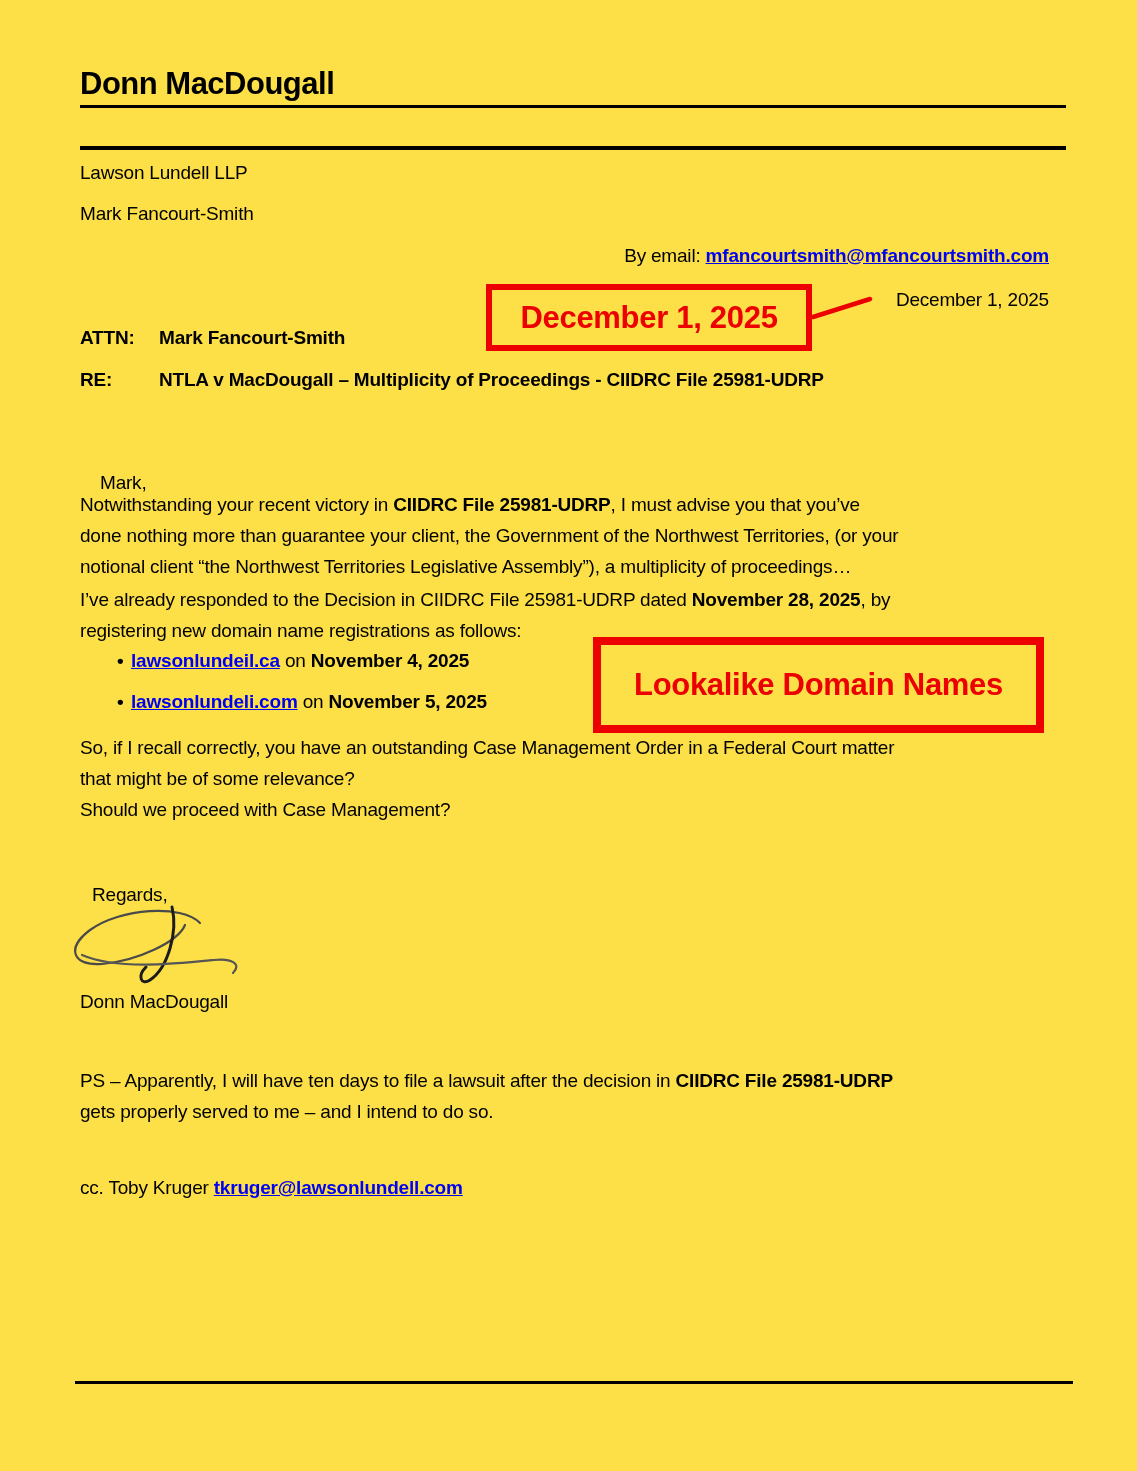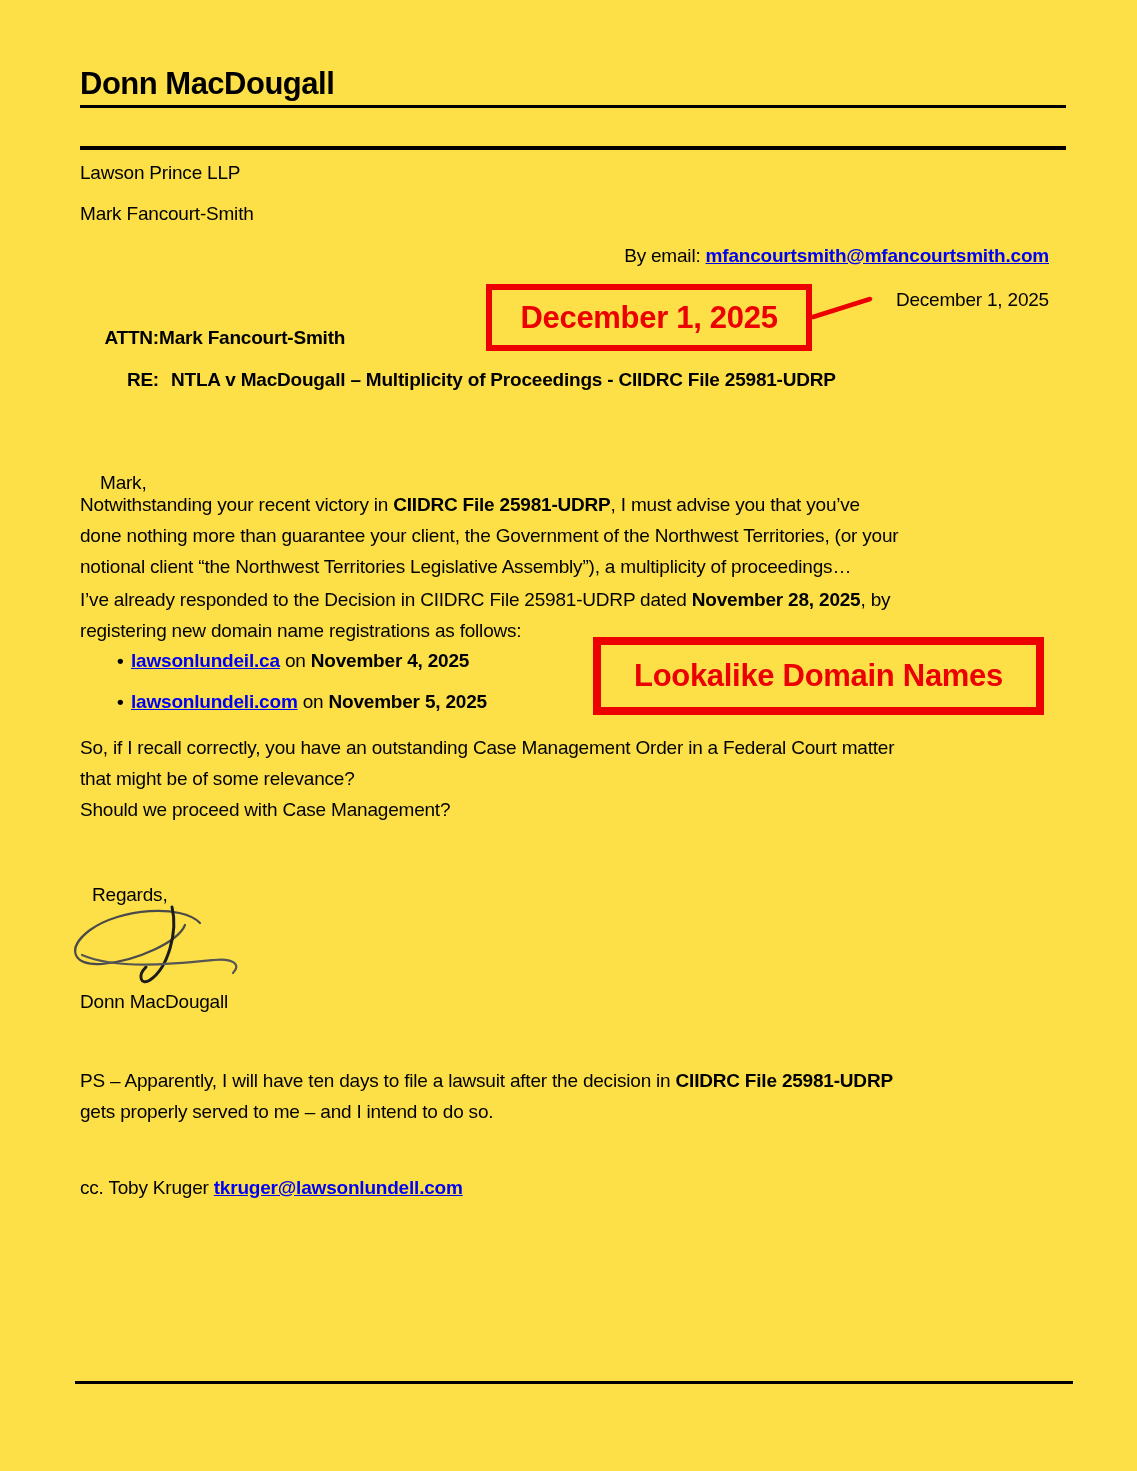--- a/index.html
+++ b/index.html
@@ -20,21 +20,21 @@
     font-weight:bold;
     text-decoration:underline;
     cursor:pointer;
   }
   .rule { background:#000; }
   .lh-name { font-size:31px; font-weight:bold; letter-spacing:-0.5px; }
   .lh-contact { font-size:20px; font-weight:bold; white-space:nowrap; letter-spacing:-0.3px; }
   .line19 { font-size:19px; letter-spacing:-0.2px; }
   .right-line { width:969px; text-align:right; }
   .ref-row { display:flex; font-weight:bold; }
-  .ref-label { width:79px; flex:0 0 79px;text-align:right; }
+  .ref-label { width:79px; flex:0 0 79px; }
   .anno-box {
     display:flex; align-items:center; justify-content:center;
     border:6px solid var(--anno-red,#ec0000);
     color:var(--anno-red,#ec0000);
     font-weight:bold;
     background:transparent;
     letter-spacing:-0.3px;
   }
   .anno-box.date { font-size:31px; }
   .anno-box.domains { font-size:31px; border-width:8px; }
@@ -49,57 +49,57 @@
 </style>
 </head>
 <body>
 
 <div class="page">
 
   <div class="abs lh-name" style="left:80px; top:66px;">Donn MacDougall</div>
   <div class="abs rule" style="left:80px; top:105px; width:986px; height:3px;"></div>
   <div class="abs rule" style="left:80px; top:146px; width:986px; height:4px;"></div>
 
-  <div class="abs line19" style="left:80px; top:162px;">Lawson Prince LLP</div>
+  <div class="abs line19" style="left:80px; top:162px;">Lawson Lundell LLP</div>
   <div class="abs line19" style="left:80px; top:203px;">Mark Fancourt-Smith</div>
 
   <div class="abs line19 right-line" style="left:80px; top:245px;">
     <span>By email: </span><span class="link">mfancourtsmith@mfancourtsmith.com</span>
   </div>
 
   <div class="abs line19 right-line" style="left:80px; top:289px;">December 1, 2025</div>
 
   <div class="abs anno-box date" style="left:486px; top:284px; width:326px; height:67px;">
     <span>December 1, 2025</span>
   </div>
   <svg class="abs" style="left:810px; top:294px;" width="64" height="28" viewBox="0 0 64 28">
     <line x1="3" y1="23" x2="60" y2="5" stroke="#ec0000" stroke-width="4.5" stroke-linecap="round"></line>
   </svg>
 
   <div class="abs line19 ref-row" style="left:80px; top:327px; width:986px;">
     <span class="ref-label">ATTN:</span>
     <span>Mark Fancourt-Smith</span>
   </div>
-  <div class="abs line19 ref-row" style="left:80px; top:369px; width:986px;gap:12px;">
+  <div class="abs line19 ref-row" style="left:80px; top:369px; width:986px;">
     <span class="ref-label">RE:</span>
     <span>NTLA v MacDougall – Multiplicity of Proceedings - CIIDRC File 25981-UDRP</span>
   </div>
 
   <div class="abs body-text" style="left:80px; top:467px;margin-left:20px;">Mark,</div>
 
   <div class="abs body-text" style="left:80px; top:489px; width:1000px;"><span>Notwithstanding your recent victory in </span><span class="b">CIIDRC File 25981-UDRP</span><span>, I must advise you that you’ve</span><br><span>done nothing more than guarantee your client, the Government of the Northwest Territories, (or your</span><br><span>notional client “the Northwest Territories Legislative Assembly”), a multiplicity of proceedings…</span></div>
 
   <div class="abs body-text" style="left:80px; top:584px; width:1000px;"><span>I’ve already responded to the Decision in CIIDRC File 25981-UDRP dated </span><span class="b">November 28, 2025</span><span>, by</span><br><span>registering new domain name registrations as follows:</span></div>
 
   <ul class="abs domain-list line19" style="left:80px; top:649px; width:520px;">
     <li><span class="link">lawsonlundeil.ca</span><span> on </span><span class="b">November 4, 2025</span></li>
     <li><span class="link">lawsonlundeli.com</span><span> on </span><span class="b">November 5, 2025</span></li>
   </ul>
 
-  <div class="abs anno-box domains" style="left:593px; top:637px; width:451px; height:78px;">
+  <div class="abs anno-box domains" style="left:593px; top:637px; width:451px; height:96px;">
     <span>Lookalike Domain Names</span>
   </div>
 
   <div class="abs body-text" style="left:80px; top:732px; width:1000px;"><span>So, if I recall correctly, you have an outstanding Case Management Order in a Federal Court matter</span><br><span>that might be of some relevance?</span></div>
 
   <div class="abs body-text" style="left:80px; top:794px; width:1000px;">Should we proceed with Case Management?</div>
 
   <div class="abs body-text" style="left:80px; top:879px;margin-left:12px;">Regards,</div>
 
   <svg class="abs" style="left:62px; top:898px;" width="185" height="90" viewBox="0 0 185 90">

